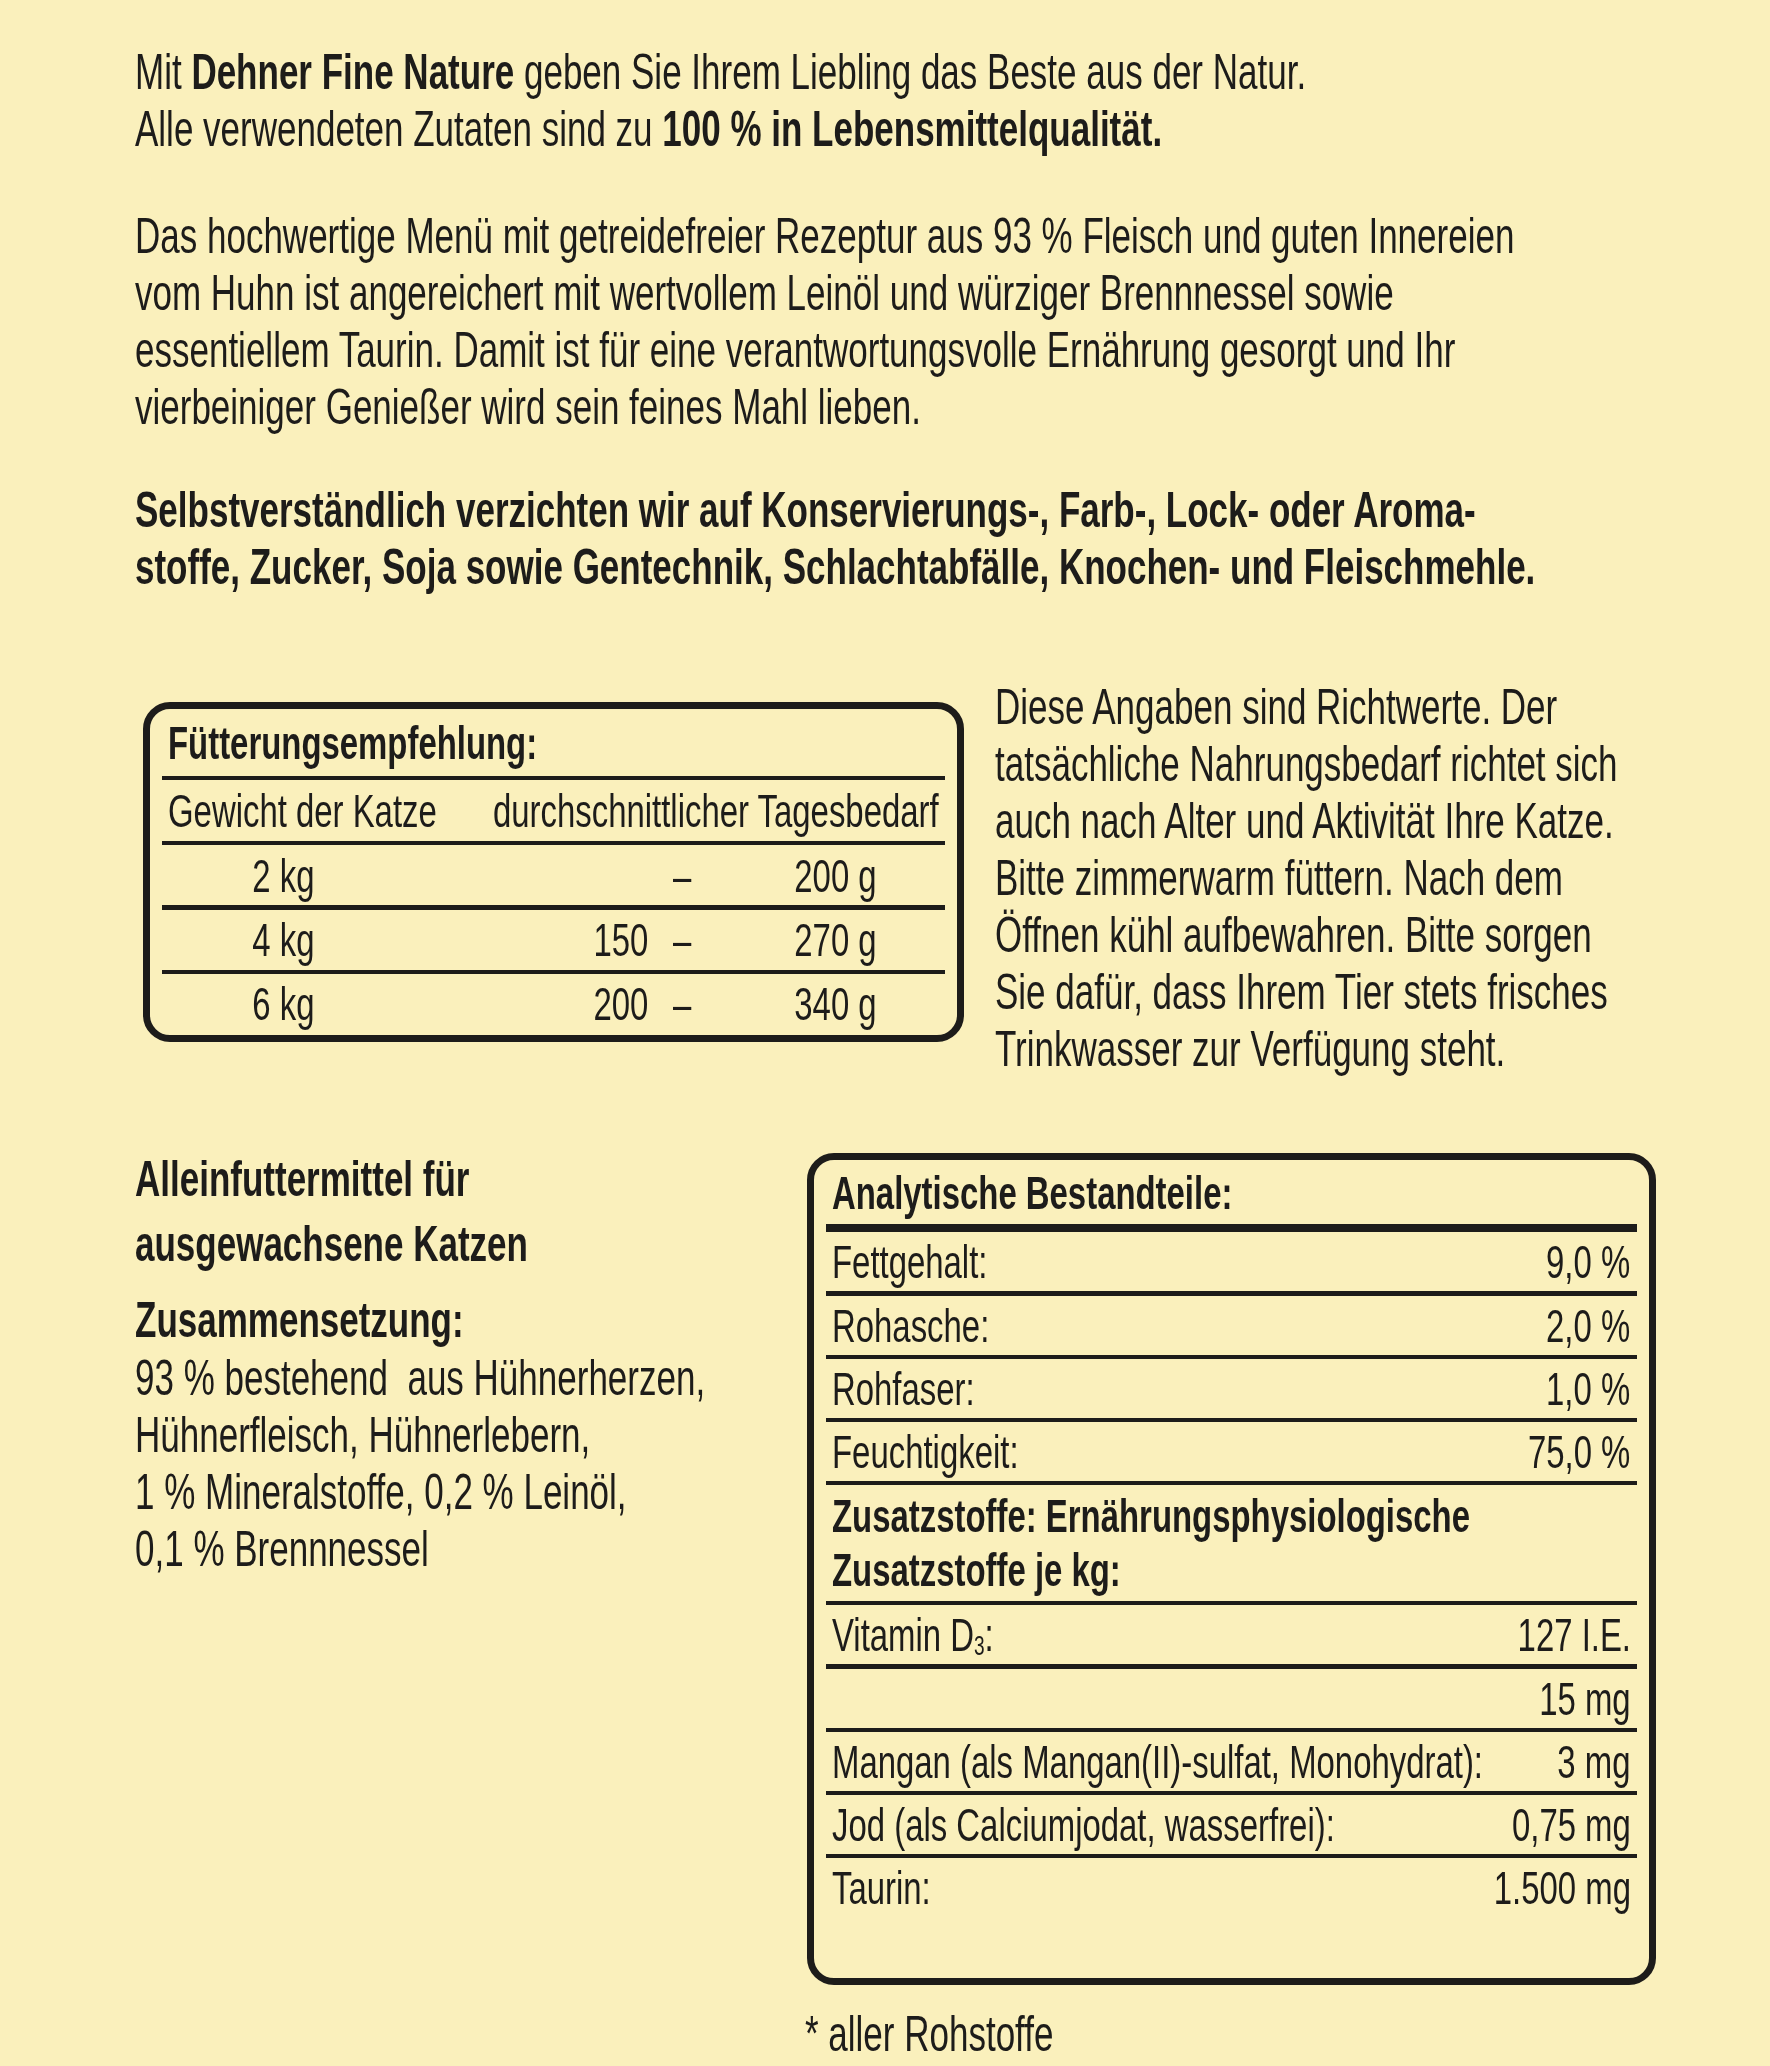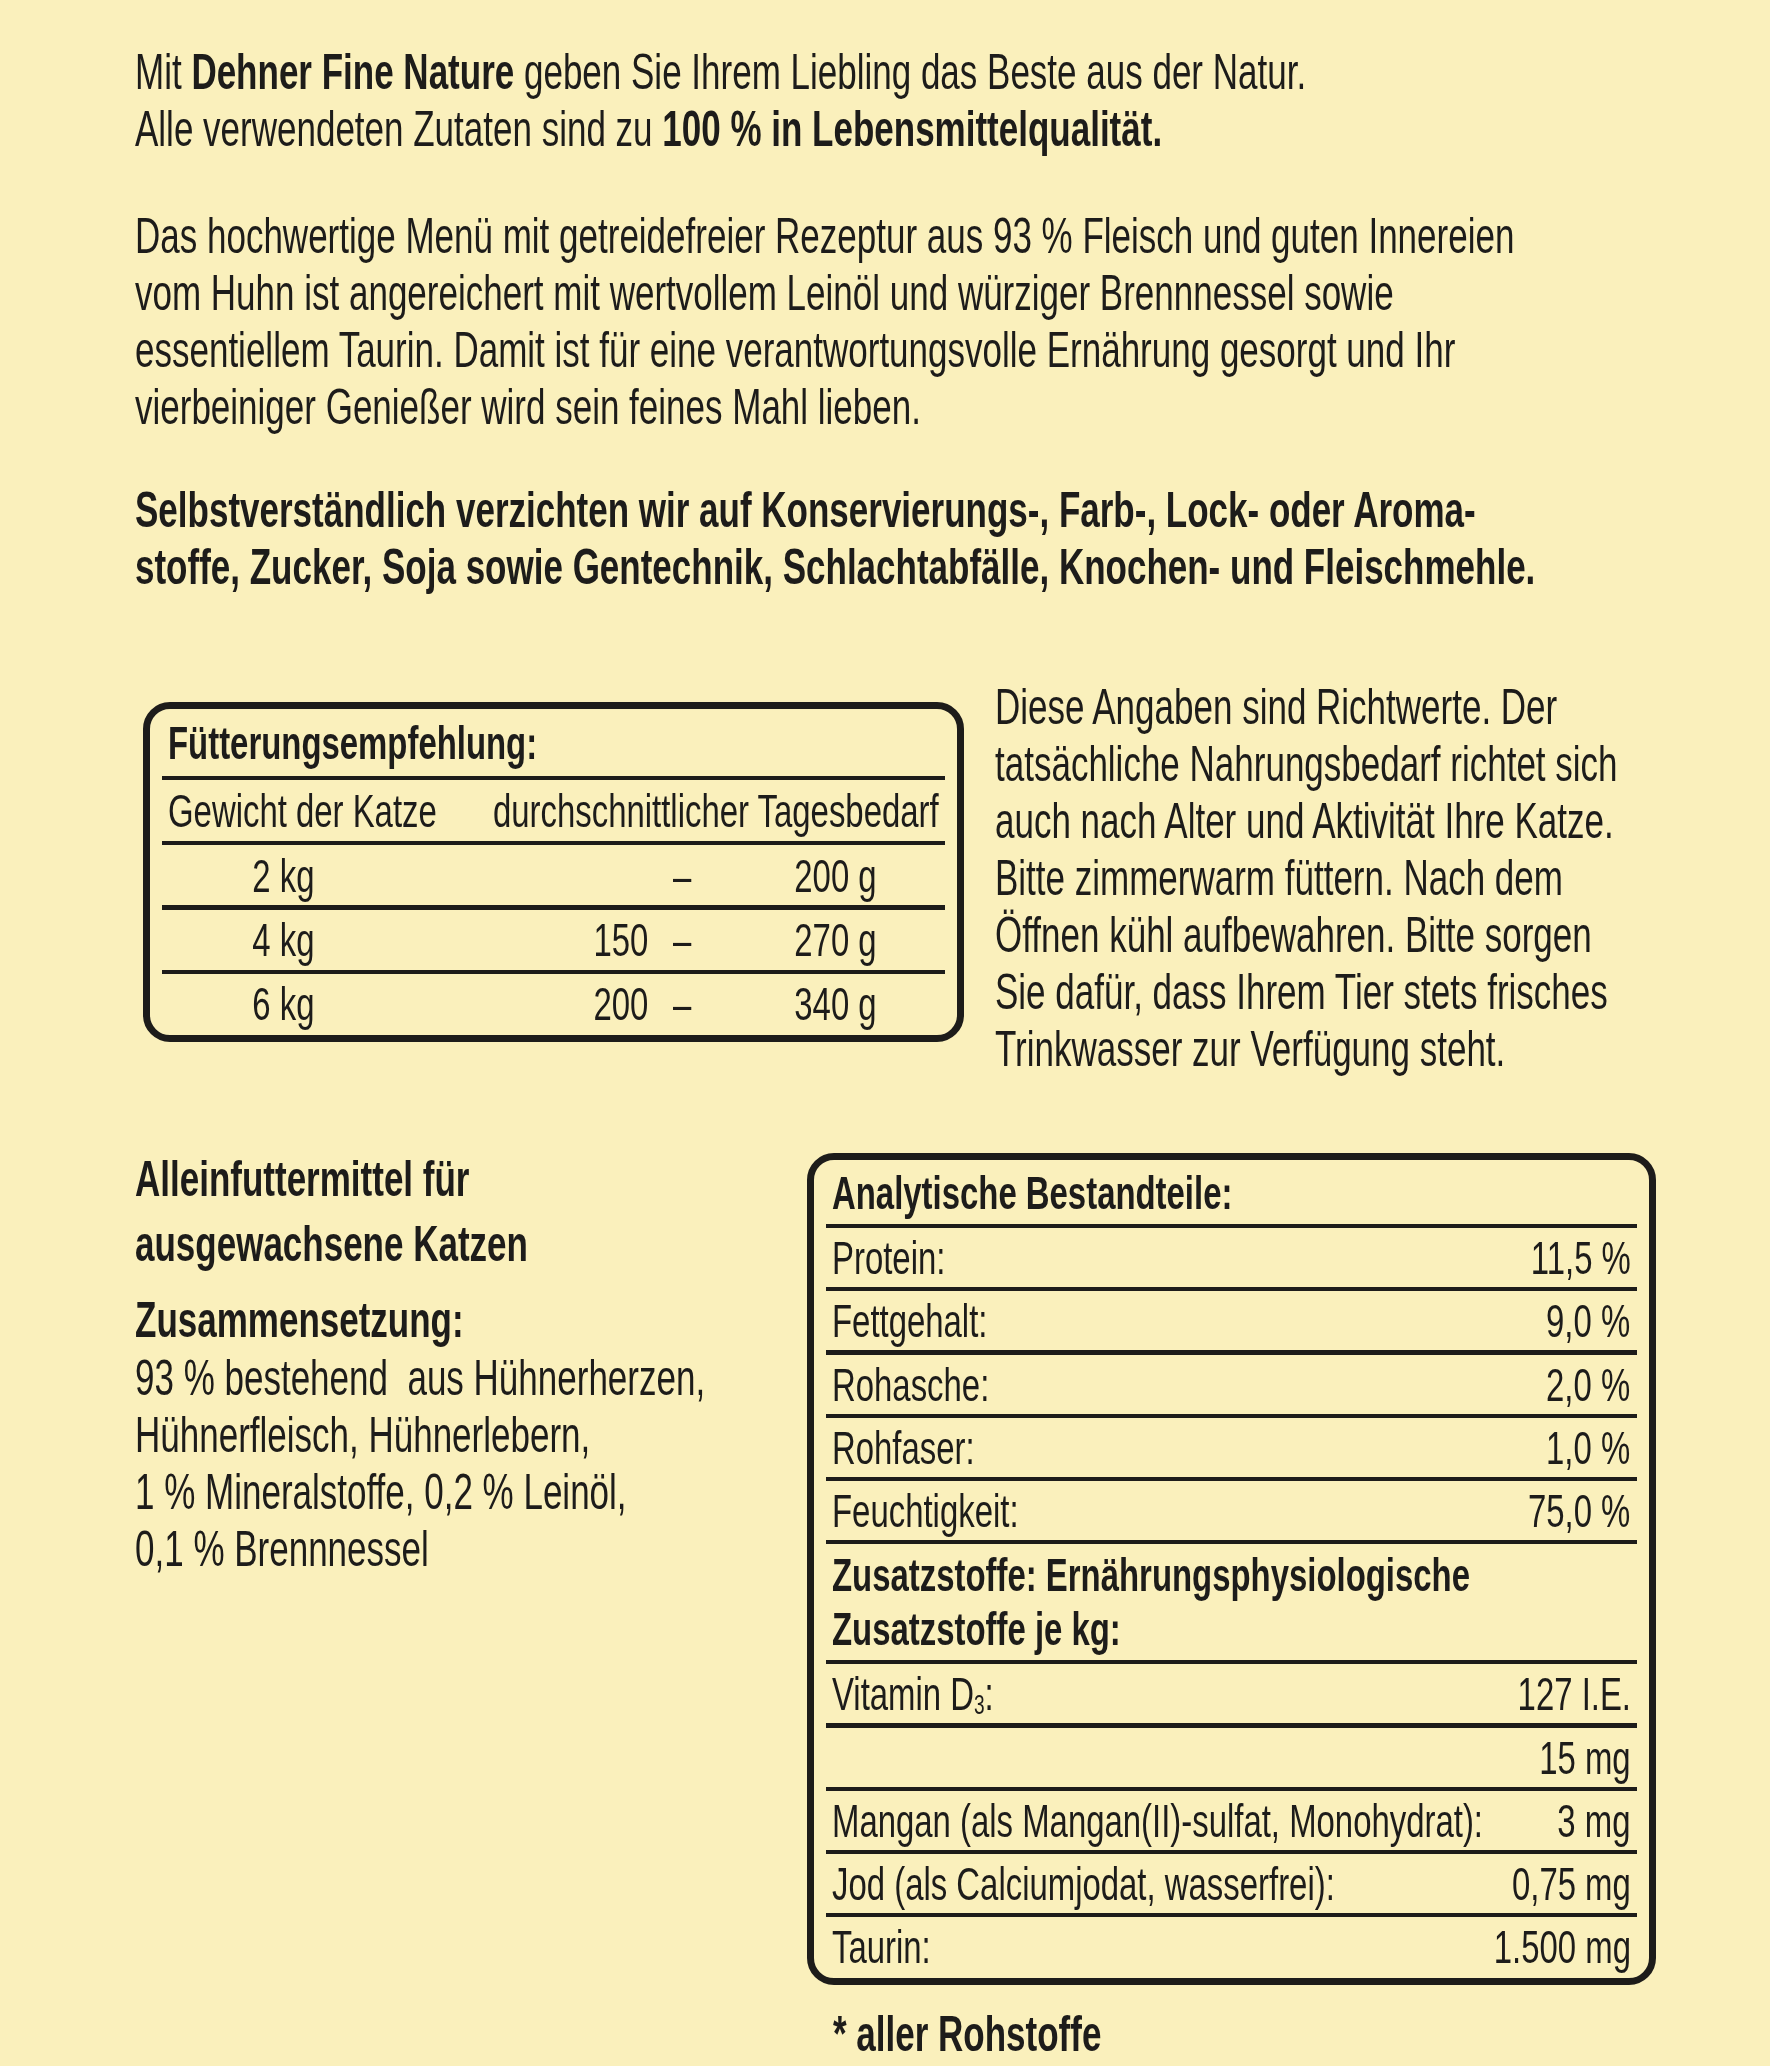--- a/index.html
+++ b/index.html
@@ -65,21 +65,21 @@
   .dsub { font-size: .58em; vertical-align: -0.14em; }
 
   
   #p1        { left: 135px;  top: 44px; }
   #p2        { left: 135px;  top: 208px; }
   #p3        { left: 135px;  top: 482px; font-weight: 700; }
   #feed-note { left: 995px; top: 679px; }
   #lcol-head { left: 135px;  top: 1147px; font-weight: 700; line-height: 65px; }
   #lcol-sub  { left: 135px;  top: 1292px; font-weight: 700; }
   #lcol-comp { left: 135px;  top: 1350px; }
-  #footer    { left: 805px; top: 2006px; font-weight: 700; margin-left: 28px; }
+  #footer    { left: 805px; top: 2006px; font-weight: 400; }
 </style>
 </head>
 <body>
 
 <div id="p1" class="abs body-text">
   <div class="sx"><span>Mit </span><strong>Dehner Fine Nature</strong><span> geben Sie Ihrem Liebling das Beste aus der Natur.</span><br><span>Alle verwendeten Zutaten sind zu </span><strong>100 % in Lebensmittelqualität.</strong></div>
 </div>
 
 <div id="p2" class="abs body-text">
   <div class="sx">Das hochwertige Menü mit getreidefreier Rezeptur aus 93 % Fleisch und guten Innereien
@@ -176,28 +176,20 @@
 0,1 % Brennnessel</div>
 </div>
 
 <div id="ana-table" class="tbl">
   <div class="trow at-title">
     <div class="cell l">
         <span class="bold">Analytische Bestandteile:</span>
       </div>
   </div>
   <div class="rule"></div>
-  <div class="trow at-row">
-    <div class="cell l lab">
-        <span>Protein:</span>
-      </div>
-    <div class="cell r val">
-        <span>11,5 %</span>
-      </div>
-  </div>
   <div class="rule"></div>
   <div class="trow at-row">
     <div class="cell l lab">
         <span>Fettgehalt:</span>
       </div>
     <div class="cell r val">
         <span>9,0 %</span>
       </div>
   </div>
   <div class="rule"></div>

